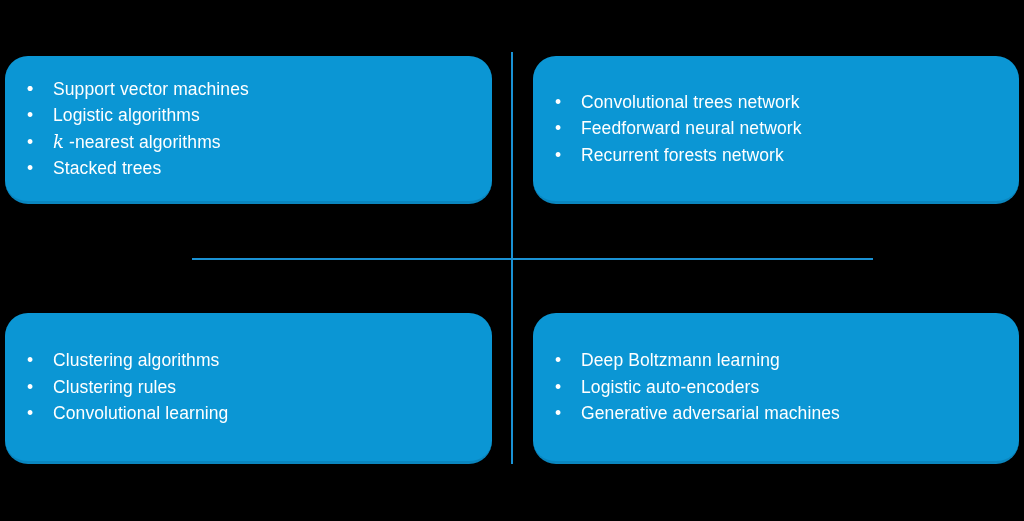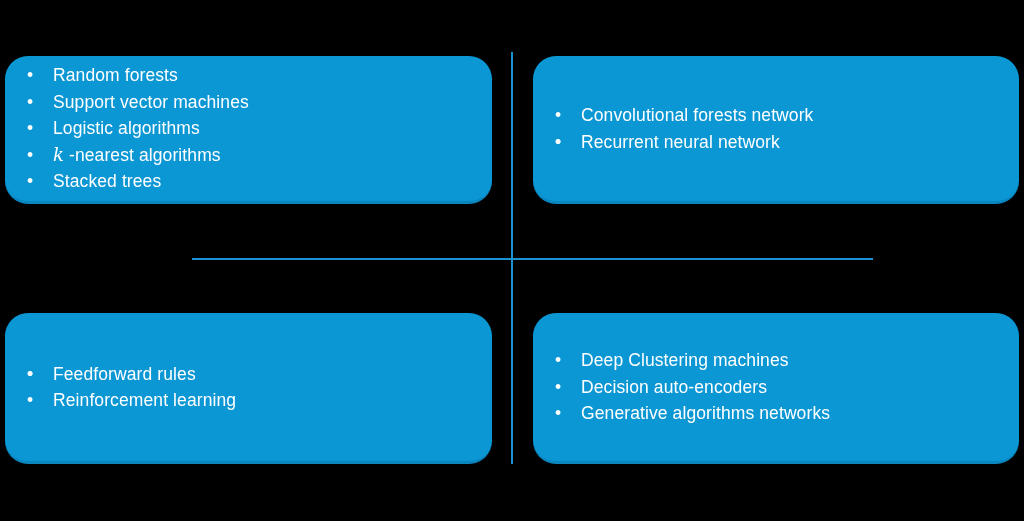--- a/index.html
+++ b/index.html
@@ -92,21 +92,20 @@
 <div id="canvas">
 
   <div id="axis-vertical" class="axis-line"></div>
   <div id="axis-horizontal" class="axis-line"></div>
 
   <div id="box-supervised" class="quad-box">
     <ul class="bullet-list">
       <li class="bullet-item">
         <span class="bullet-dot">•</span>
         
-        <span>Random forests</span>
       </li>
       <li class="bullet-item">
         <span class="bullet-dot">•</span>
         <span>Support vector machines</span>
       </li>
       <li class="bullet-item">
         <span class="bullet-dot">•</span>
         <span>Logistic algorithms</span>
       </li>
       <li class="bullet-item">
@@ -118,58 +117,60 @@
         <span class="bullet-dot">•</span>
         <span>Stacked trees</span>
       </li>
     </ul>
   </div>
 
   <div id="box-deep" class="quad-box">
     <ul class="bullet-list">
       <li class="bullet-item">
         <span class="bullet-dot">•</span>
-        <span>Convolutional forests network</span>
+        <span>Convolutional trees network</span>
       </li>
       <li class="bullet-item">
         <span class="bullet-dot">•</span>
+        <span>Feedforward neural network</span>
       </li>
       <li class="bullet-item">
         <span class="bullet-dot">•</span>
-        <span>Recurrent neural network</span>
+        <span>Recurrent forests network</span>
       </li>
     </ul>
   </div>
 
   <div id="box-unsupervised" class="quad-box">
     <ul class="bullet-list">
       <li class="bullet-item">
         <span class="bullet-dot">•</span>
+        <span>Clustering algorithms</span>
       </li>
       <li class="bullet-item">
         <span class="bullet-dot">•</span>
-        <span>Feedforward rules</span>
+        <span>Clustering rules</span>
       </li>
       <li class="bullet-item">
         <span class="bullet-dot">•</span>
-        <span>Reinforcement learning</span>
+        <span>Convolutional learning</span>
       </li>
     </ul>
   </div>
 
   <div id="box-deep-gen" class="quad-box">
     <ul class="bullet-list">
       <li class="bullet-item">
         <span class="bullet-dot">•</span>
-        <span>Deep Clustering machines</span>
+        <span>Deep Boltzmann learning</span>
       </li>
       <li class="bullet-item">
         <span class="bullet-dot">•</span>
-        <span>Decision auto-encoders</span>
+        <span>Logistic auto-encoders</span>
       </li>
       <li class="bullet-item">
         <span class="bullet-dot">•</span>
-        <span>Generative algorithms networks</span>
+        <span>Generative adversarial machines</span>
       </li>
     </ul>
   </div>
 
 </div>
 
 </body></html>

